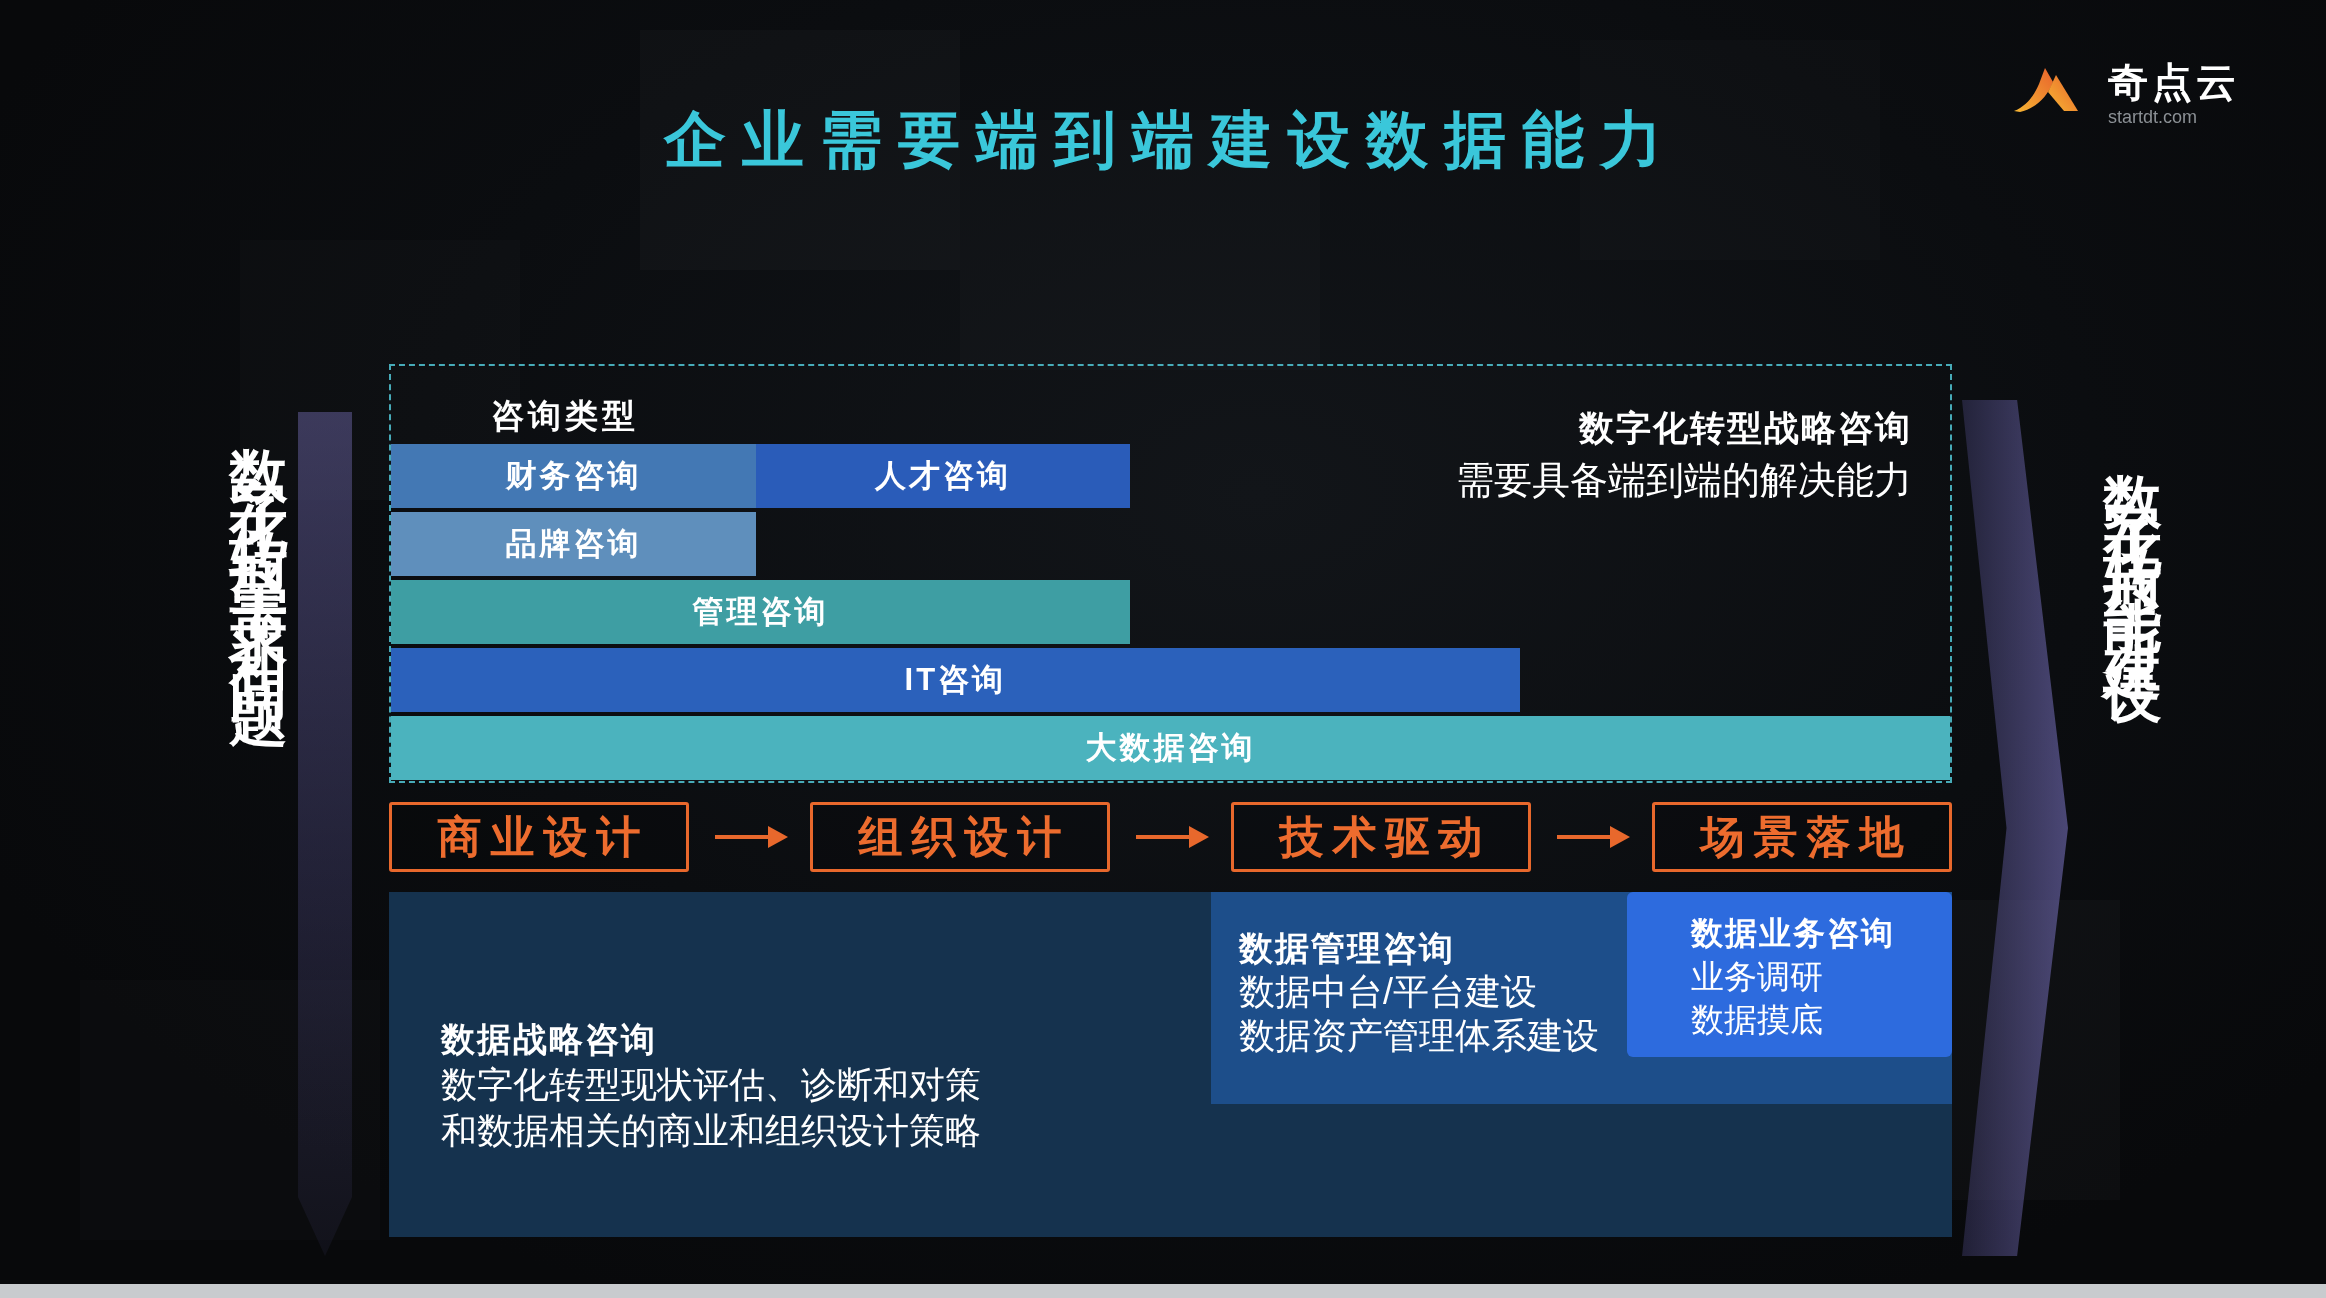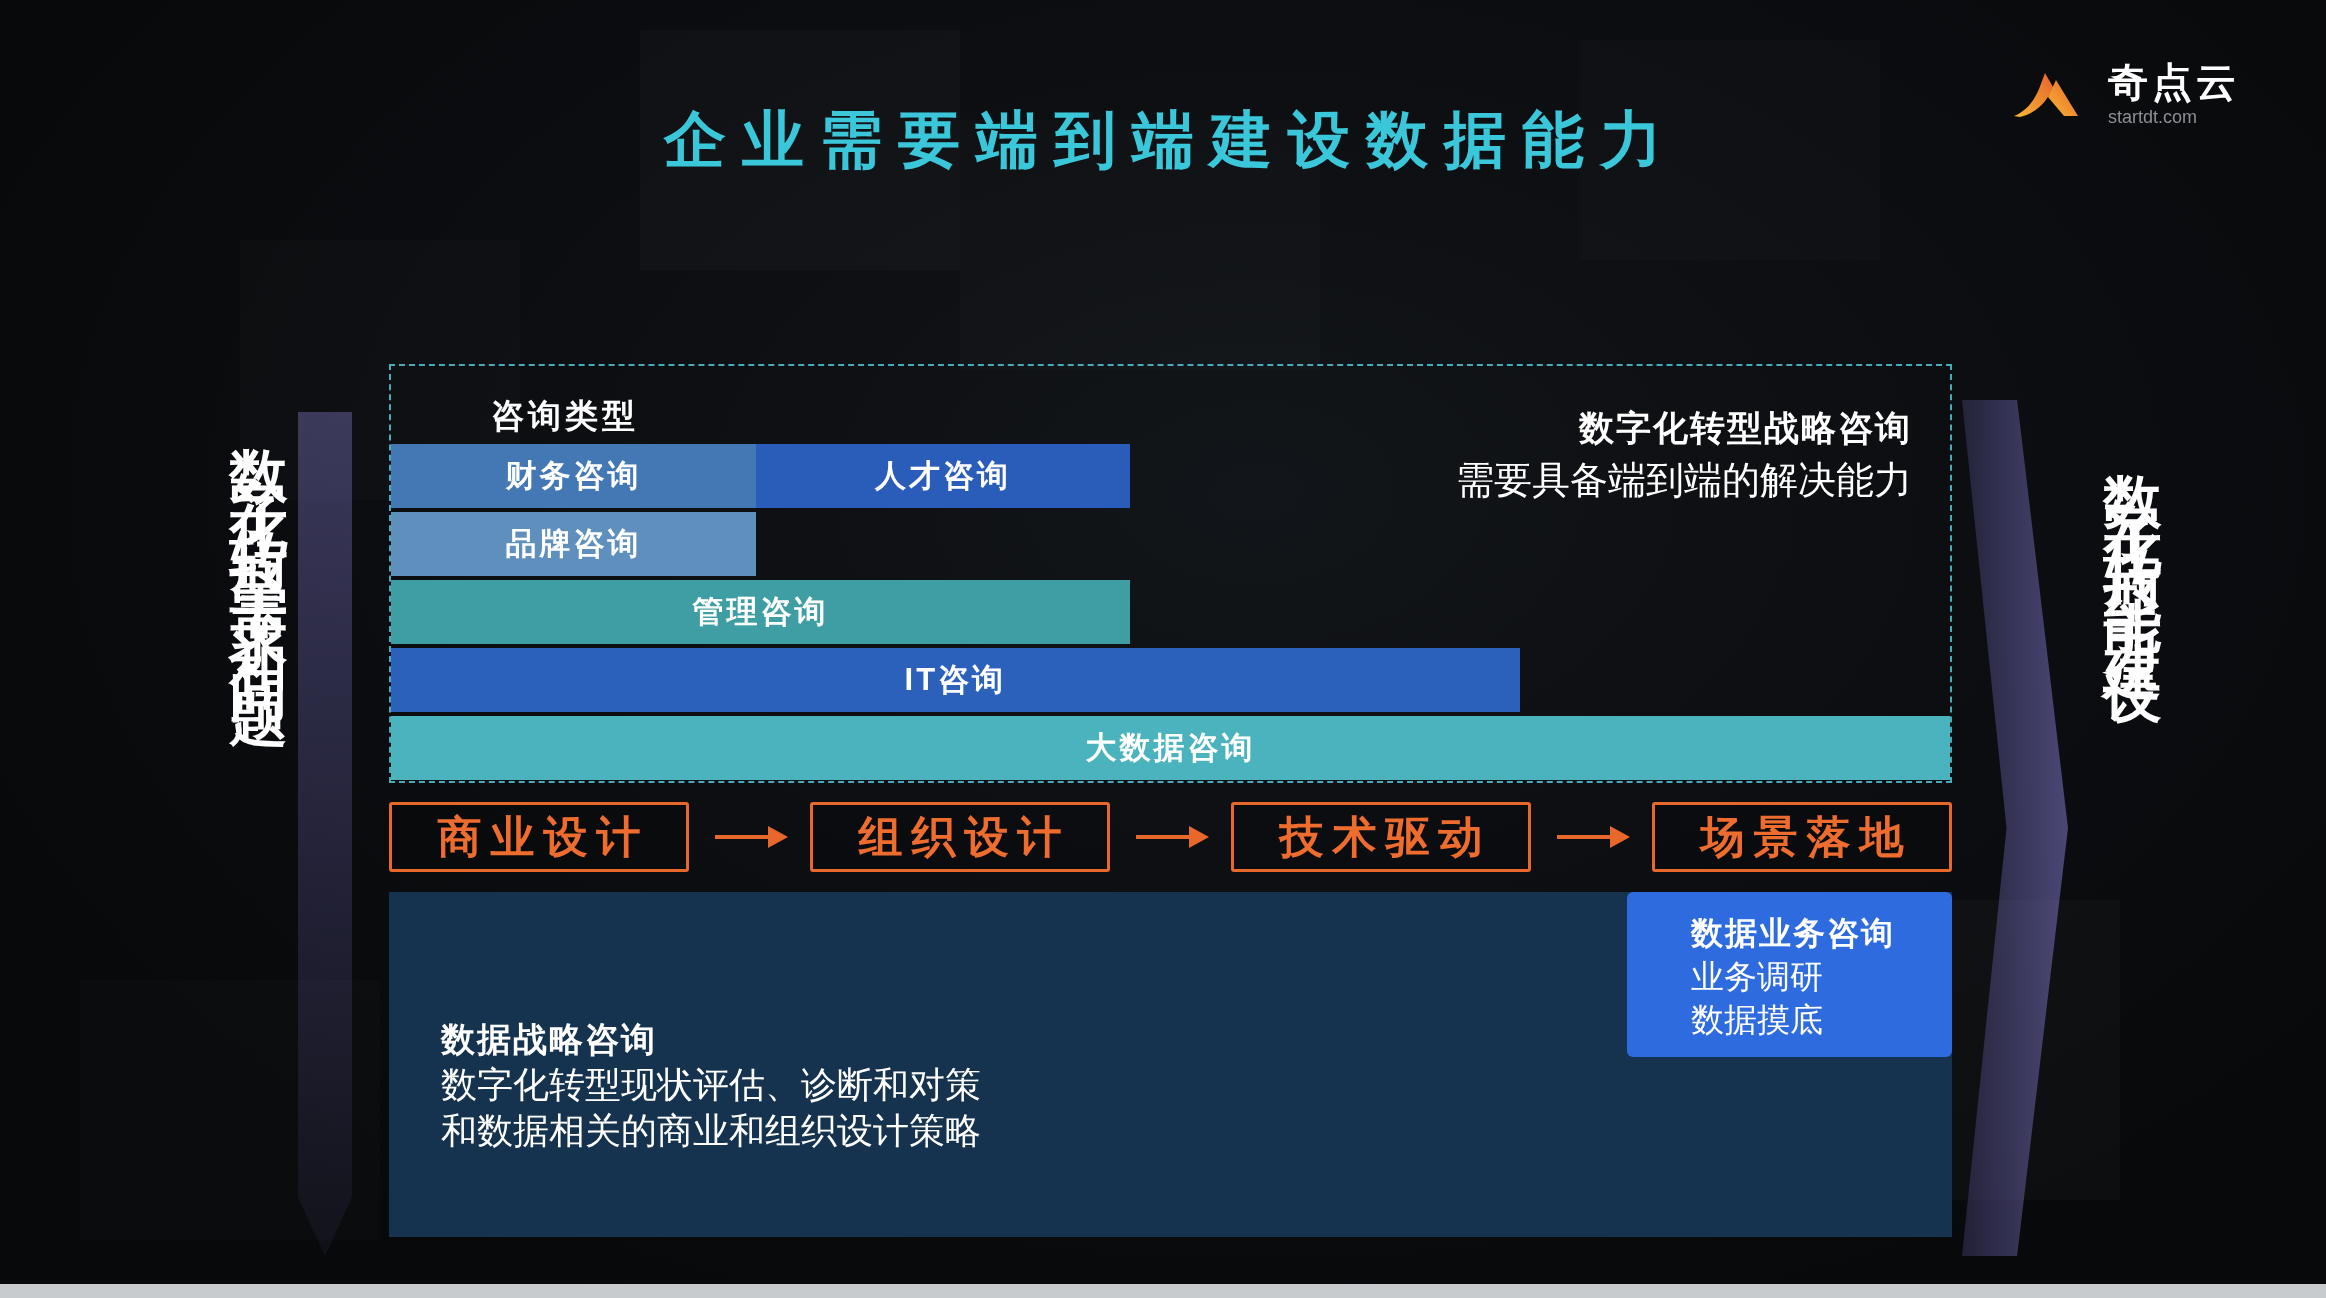--- a/index.html
+++ b/index.html
@@ -15,21 +15,21 @@
   .t4 { left:240px;  top:240px; width:280px; height:260px; background:rgba(255,255,255,0.014);}
   .t5 { left:1700px; top:900px; width:420px; height:300px; }
   .t6 { left:80px;   top:980px; width:300px; height:260px; background:rgba(255,255,255,0.014);}
 
   .title {
     position:absolute; top:98px; left:0; width:100%; margin:0;
     text-align:center; text-indent:16px;
     font-size:62px; font-weight:bold; letter-spacing:16px; color:#3AC7DA;
   }
 
-  .logo { position:absolute; top:60px; right:86px; display:flex; align-items:center; gap:26px; }
+  .logo { position:absolute; top:60px; right:86px; display:flex; align-items:flex-start; gap:26px; }
   .logo-text { display:flex; flex-direction:column; line-height:1.1; }
   .logo-name { font-size:40px; font-weight:bold; color:#fff; letter-spacing:4px; }
   .logo-domain { font-size:18px; color:#8b9095; margin-top:4px; }
 
   .banner {
     position:absolute; writing-mode:vertical-rl; text-orientation:upright;
     color:#fff; font-weight:bold; font-size:58px;
   }
   .banner-left  { left:220px;  top:402px; letter-spacing:27px; }
   .banner-right { left:2094px; top:428px; letter-spacing:24px; }
@@ -174,20 +174,25 @@
     <div class="step-btn">场景落地</div>
   </div>
 
   <div class="bottom-panel">
     <div class="strategy">
       <div class="block-title">数据战略咨询</div>
       <div>数字化转型现状评估、诊断和对策</div>
       <div>和数据相关的商业和组织设计策略</div>
     </div>
 
+    <div class="management-box">
+      <div class="block-title">数据管理咨询</div>
+      <div>数据中台/平台建设</div>
+      <div>数据资产管理体系建设</div>
+    </div>
 
     <div class="business-box">
       <div class="block-title">数据业务咨询</div>
       <div>业务调研</div>
       <div>数据摸底</div>
     </div>
   </div>
 
   <div class="bottom-strip"></div>
 

